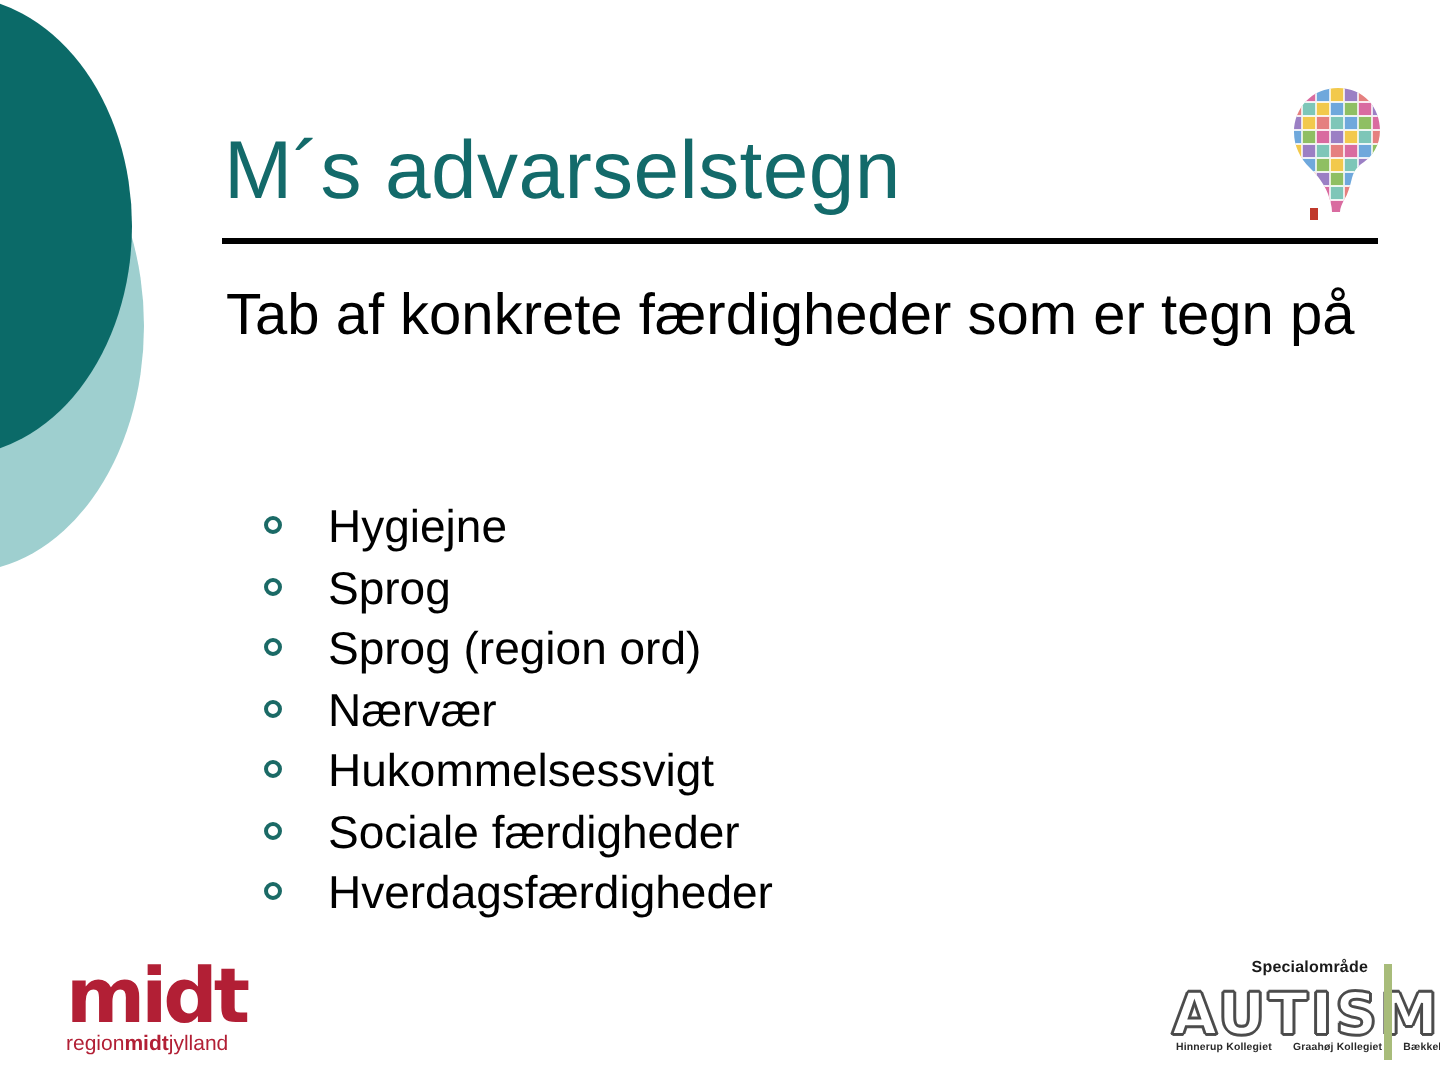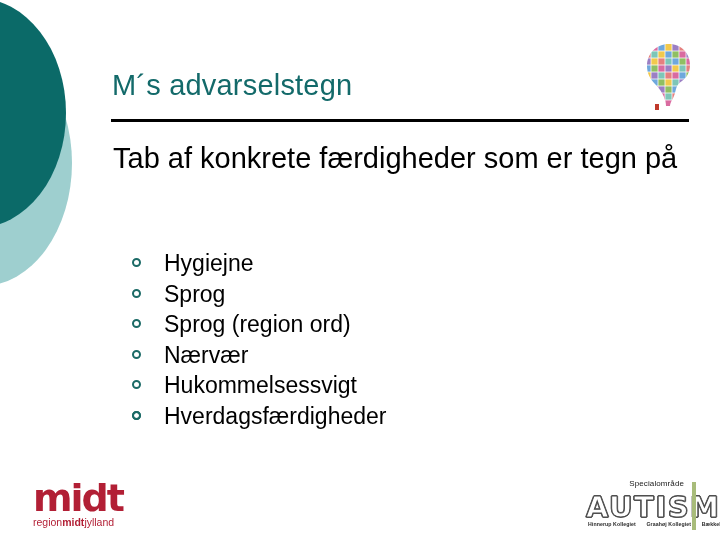--- a/index.html
+++ b/index.html
@@ -38,21 +38,21 @@
     background: #0B6A68;
   }
 
   
   #title {
     position: absolute;
     left: 112px;
     top: 67px;
     width: 520px;
     color: #136A6A;
-    font-size: 29px;
+    font-size: 41px;
     line-height: 36px;
     letter-spacing: 0.2px;
     white-space: nowrap;
   }
 
   
   #divider {
     position: absolute;
     left: 111px;
     top: 119px;
@@ -144,21 +144,21 @@
     left: 586px;
     top: 479px;
     width: 110px;
     height: 52px;
   }
   #autisme-special {
     position: absolute;
     right: 12px;
     top: 0px;
     font-size: 8px;
-    font-weight: normal;
+    font-weight: bold;
     color: #1a1a1a;
     letter-spacing: 0.1px;
     margin-left: 28px;
   }
   #autisme-word {
     position: absolute;
     left: 0px;
     top: 11px;
     font-family: "DejaVu Sans", sans-serif;
     font-size: 29px;
@@ -314,20 +314,21 @@
     <li>
       <span class="marker"></span>
       <span>Nærvær</span>
     </li>
     <li>
       <span class="marker"></span>
       <span>Hukommelsessvigt</span>
     </li>
     <li>
       <span class="marker"></span>
+      <span>Sociale færdigheder</span>
     </li>
     <li>
       <span class="marker"></span>
       <span>Hverdagsfærdigheder</span>
     </li>
   </ul>
 
   <div id="midt-logo">
     <span id="midt-wordmark">midt</span>
     <span id="midt-sub"><span>region</span><b>midt</b><span>jylland</span></span>

